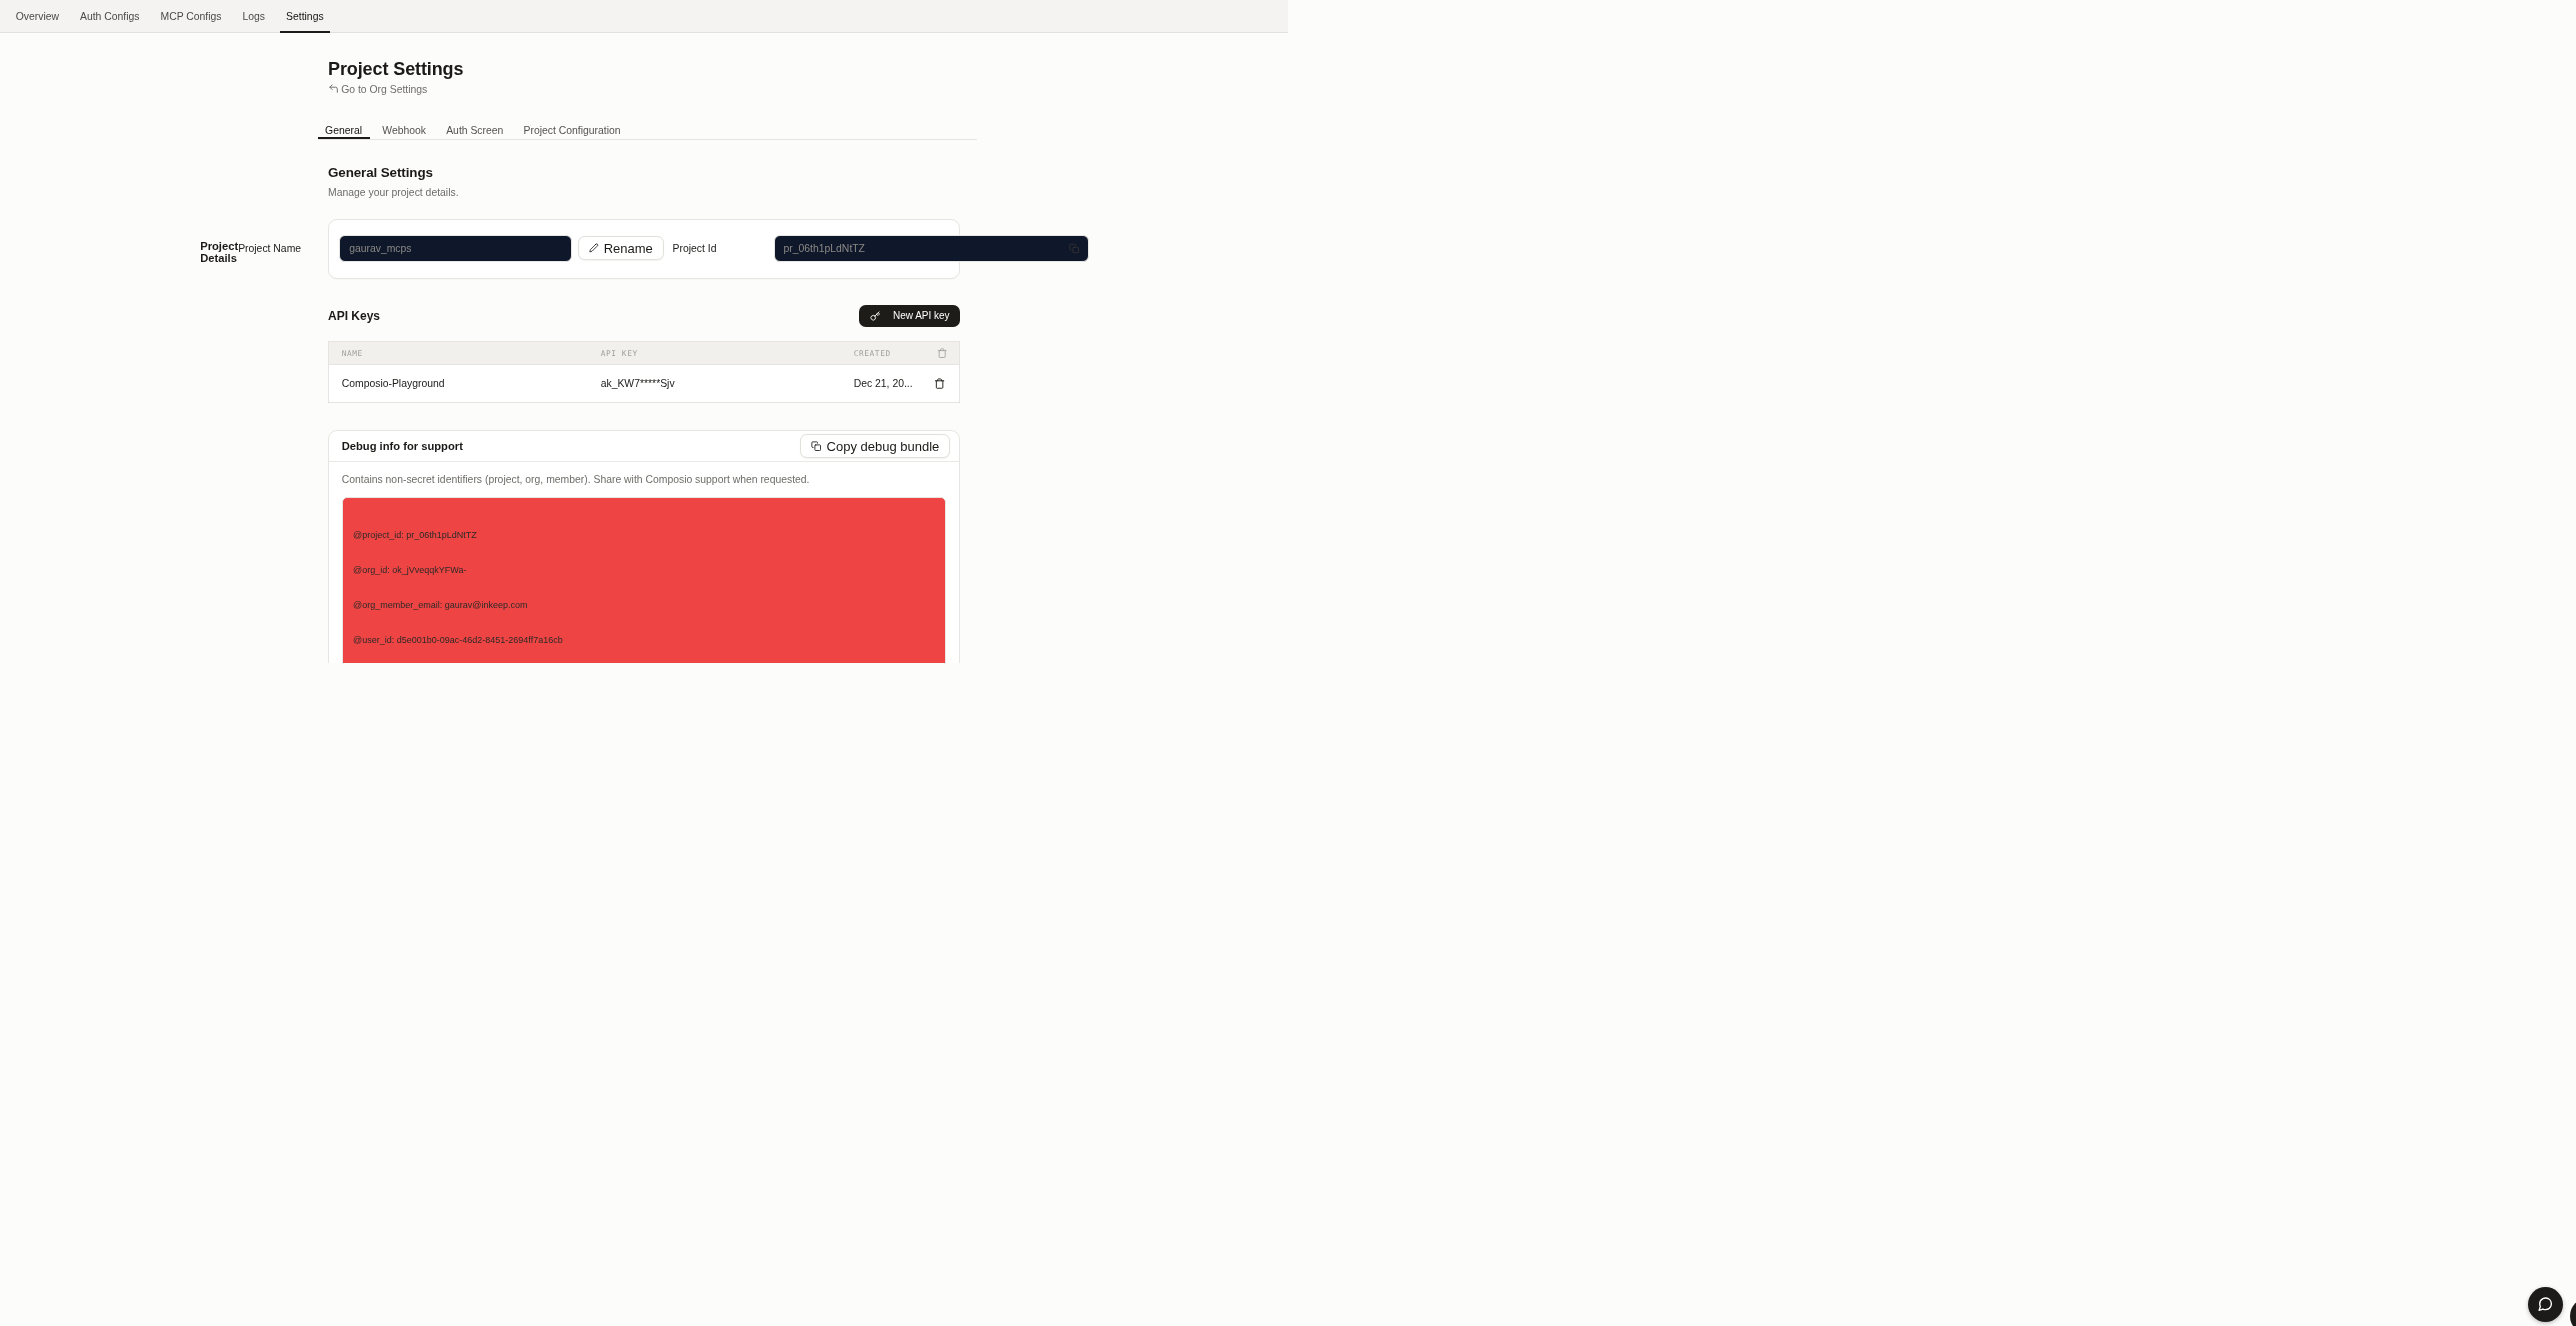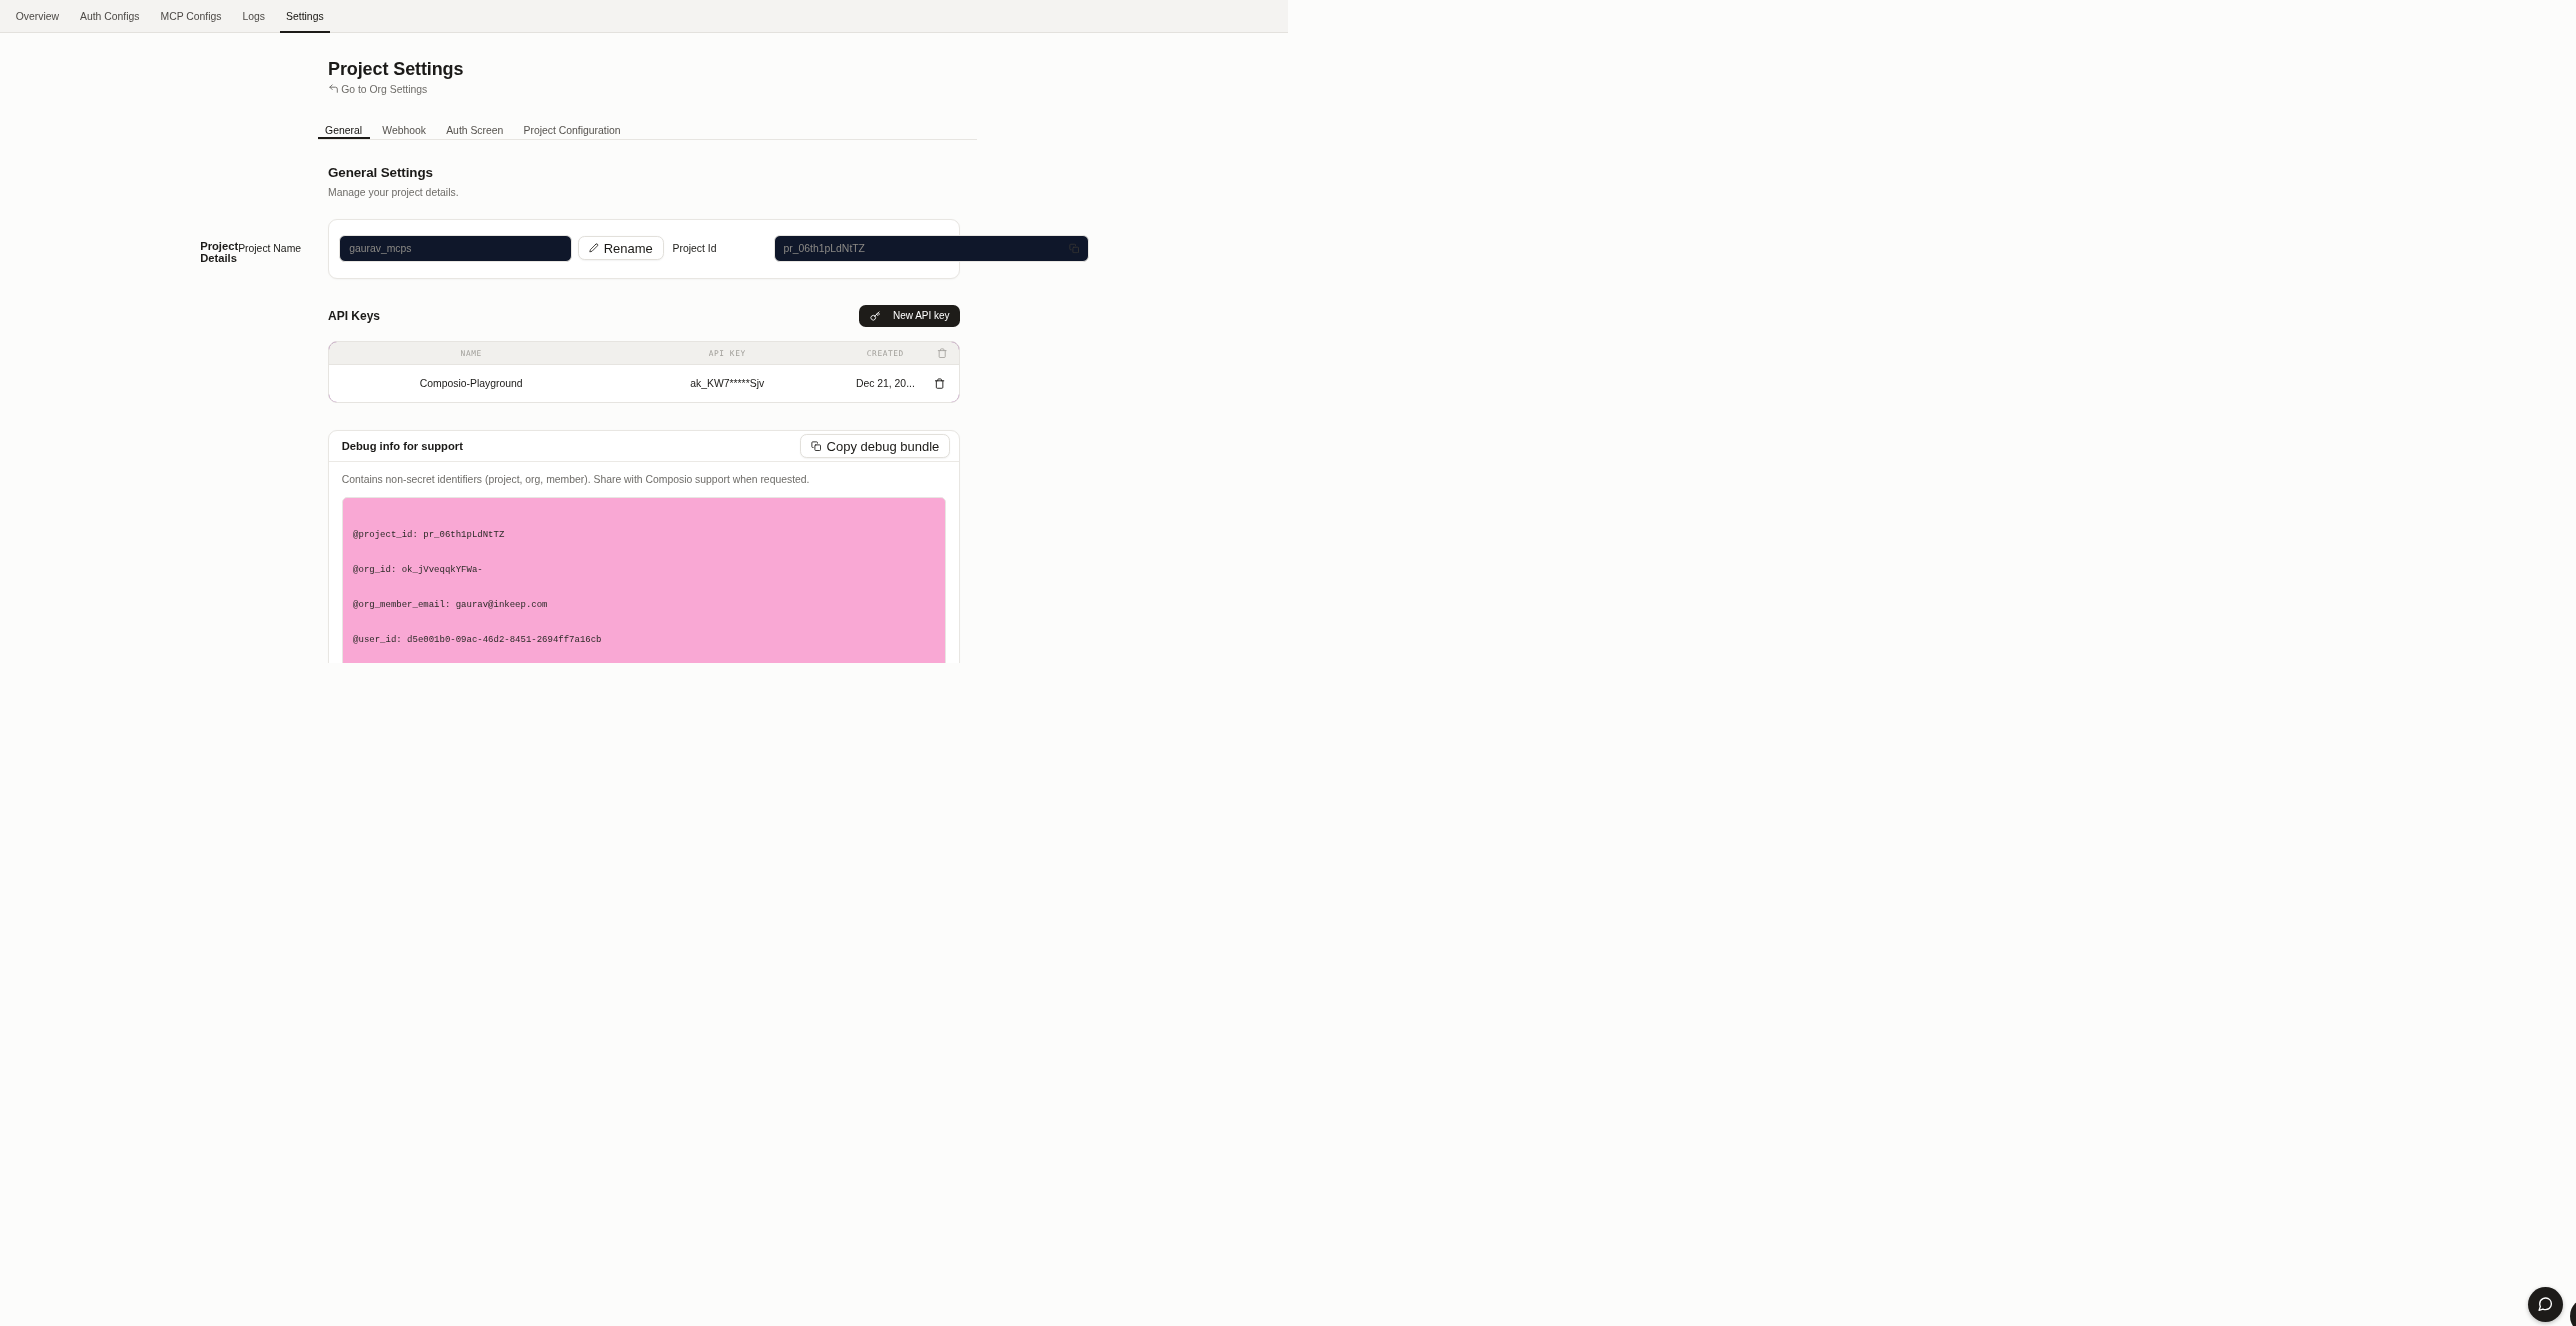--- a/index.html
+++ b/index.html
@@ -81,21 +81,21 @@
     font-family:"Liberation Sans", sans-serif; white-space:nowrap;
   }
   
   .apikeys-head { margin-top:26px; display:flex; align-items:center; justify-content:space-between; }
   .apikeys-title { font-size:12px; font-weight:700; }
   .btn-dark {
     display:inline-flex; align-items:center; gap:13px; height:22.4px; padding:0 10.4px;
     background:#1e1c19; color:#fff; border:none; border-radius:6.7px;
     font-size:10px; cursor:pointer; font-family:"Liberation Sans", sans-serif;
   }
-  .keys-table { margin-top:14px; border:0.7px solid #e6e4e0; border-radius:9px; overflow:hidden; background:#701a75;text-align:center; }
+  .keys-table { margin-top:14px; border:0.7px solid #e6e4e0; border-radius:1px; overflow:hidden; background:#701a75; }
   .t-head {
     display:grid; grid-template-columns:259px 253px 1fr 30px; align-items:center;
     height:23px; background:#f1f0ed; border-bottom:0.7px solid #e6e4e0;
     font-family:"DejaVu Sans Mono", monospace; font-size:7.8px; letter-spacing:0.6px;
     color:#a3a19c; padding:0 12px 0 12.7px;
   }
   .t-row {
     display:grid; grid-template-columns:259px 253px 1fr 30px; align-items:center;
     height:37px; padding:0 12px 0 12.7px; font-size:10.4px; color:#1b1a18; background:#fff;
   }
@@ -103,22 +103,22 @@
   .icon-btn { background:none; border:none; cursor:pointer; display:flex; padding:1.5px; }
   
   .card.debug { margin-top:27px; }
   .debug-head {
     height:31px; display:flex; align-items:center; justify-content:space-between;
     padding:0 9px 0 12.7px; border-bottom:0.7px solid #ebe9e5;
   }
   .debug-title { font-size:11.2px; font-weight:700; }
   .debug-desc { margin:12px 12.7px 0; font-size:10.4px; color:#6e6c68; }
   .debug-code {
-    margin:12px 12.7px 12px; background:#f9a8d4; border:0.7px solid #e8e6e2; border-radius:5.2px;
-    padding:9px 10.4px; font-family:Liberation Mono, monospace; font-size:9px;
+    margin:12px 12.7px 12px; background:#ef4444; border:0.7px solid #e8e6e2; border-radius:5.2px;
+    padding:9px 10.4px; font-family:Liberation Sans, sans-serif; font-size:9px;
     line-height:11.6px; color:#2b2a27; white-space:pre; overflow:hidden;
   }
   .card.partial { margin-top:22.4px; height:30px; border-radius:9px; }
   
   .chat-fab {
     position:fixed; right:13.4px; bottom:4.5px; width:35px; height:35px; border-radius:50%;
     background:#1d1b19; border:none; cursor:pointer;
     display:flex; align-items:center; justify-content:center;
     box-shadow:0 1.5px 4.5px rgba(0,0,0,.25);
   }

